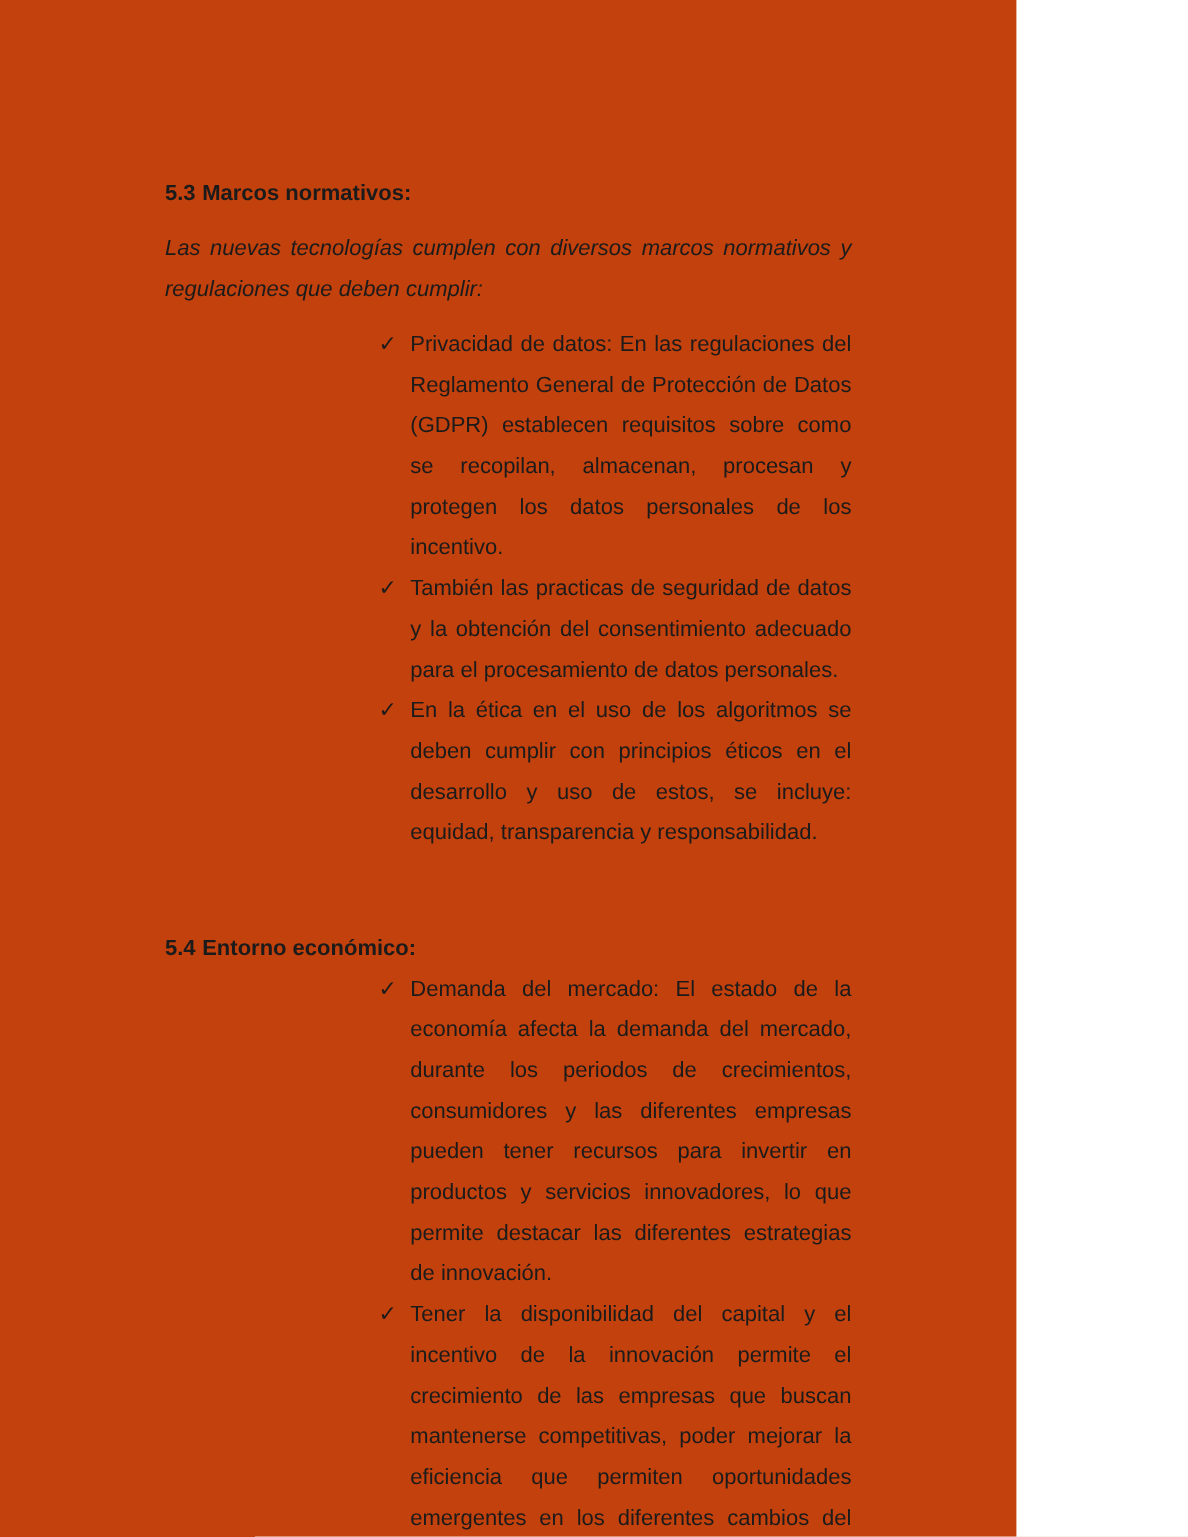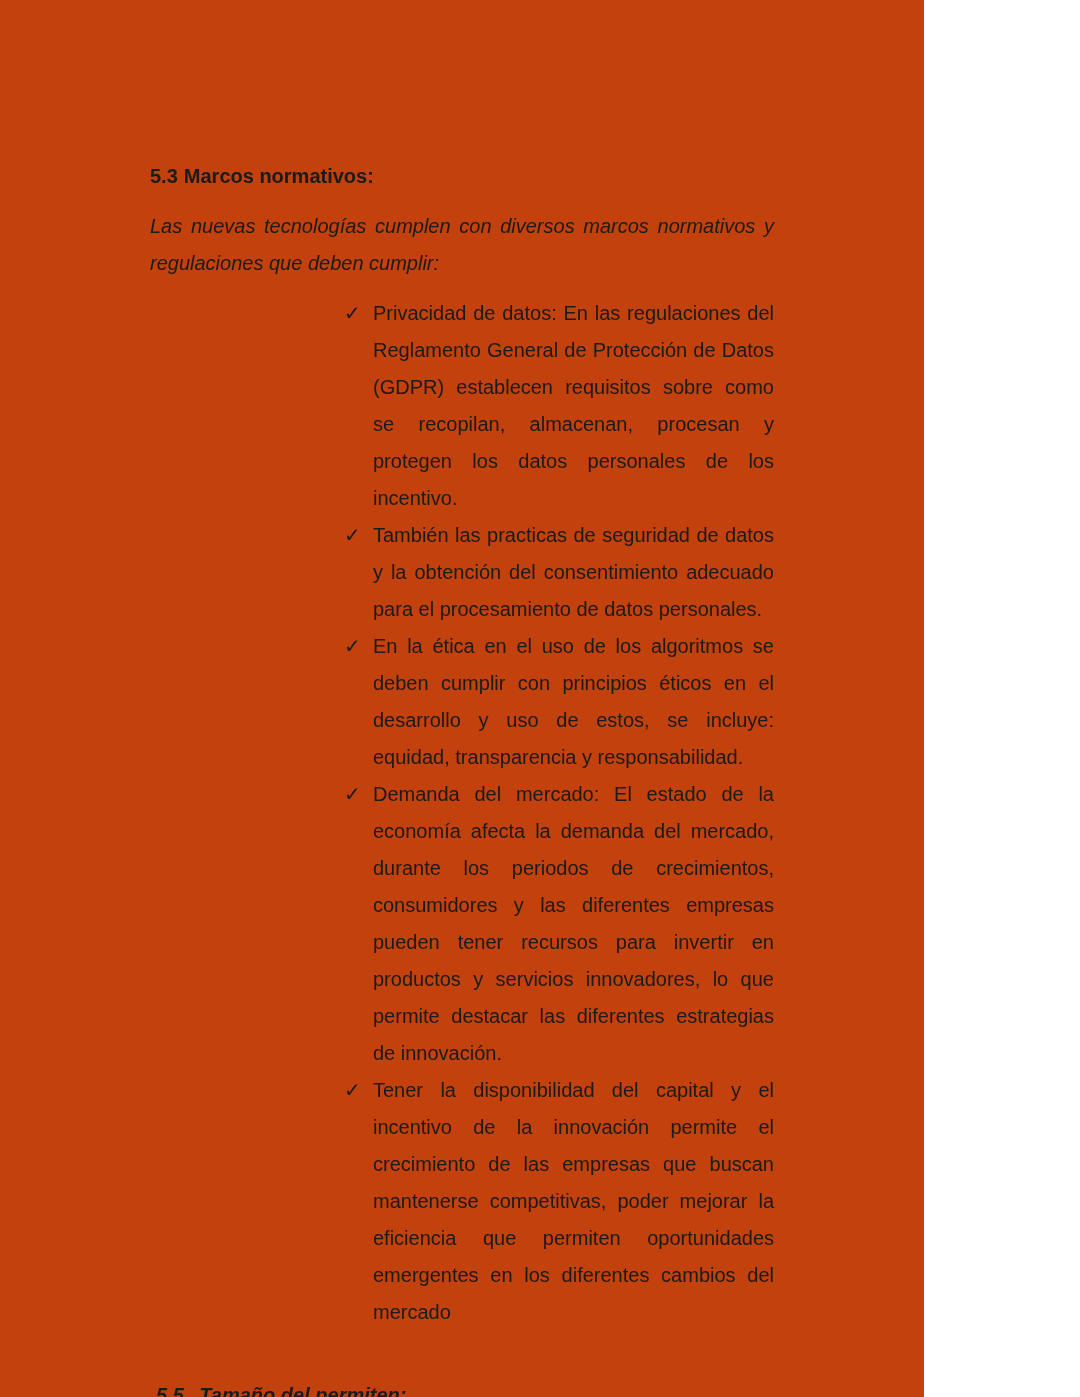--- a/index.html
+++ b/index.html
@@ -82,20 +82,23 @@
     <li>
       <span class="check">✓</span>
       <span>También las practicas de seguridad de datos y la obtención del consentimiento adecuado para el procesamiento de datos personales.</span>
     </li>
     <li>
       <span class="check">✓</span>
       <span>En la ética en el uso de los algoritmos se deben cumplir con principios éticos en el desarrollo y uso de estos, se incluye: equidad, transparencia y responsabilidad.</span>
     </li>
   </ul>
 
+  <h2 class="heading heading-54">
+    <span class="num">5.4</span><span>Entorno económico:</span>
+  </h2>
 
   <ul class="checklist">
     <li>
       <span class="check">✓</span>
       <span>Demanda del mercado: El estado de la economía afecta la demanda del mercado, durante los periodos de crecimientos, consumidores y las diferentes empresas pueden tener recursos para invertir en productos y servicios innovadores, lo que permite destacar las diferentes estrategias de innovación.</span>
     </li>
     <li>
       <span class="check">✓</span>
       <span>Tener la disponibilidad del capital y el incentivo de la innovación permite el crecimiento de las empresas que buscan mantenerse competitivas, poder mejorar la eficiencia que permiten oportunidades emergentes en los diferentes cambios del mercado</span>
     </li>

